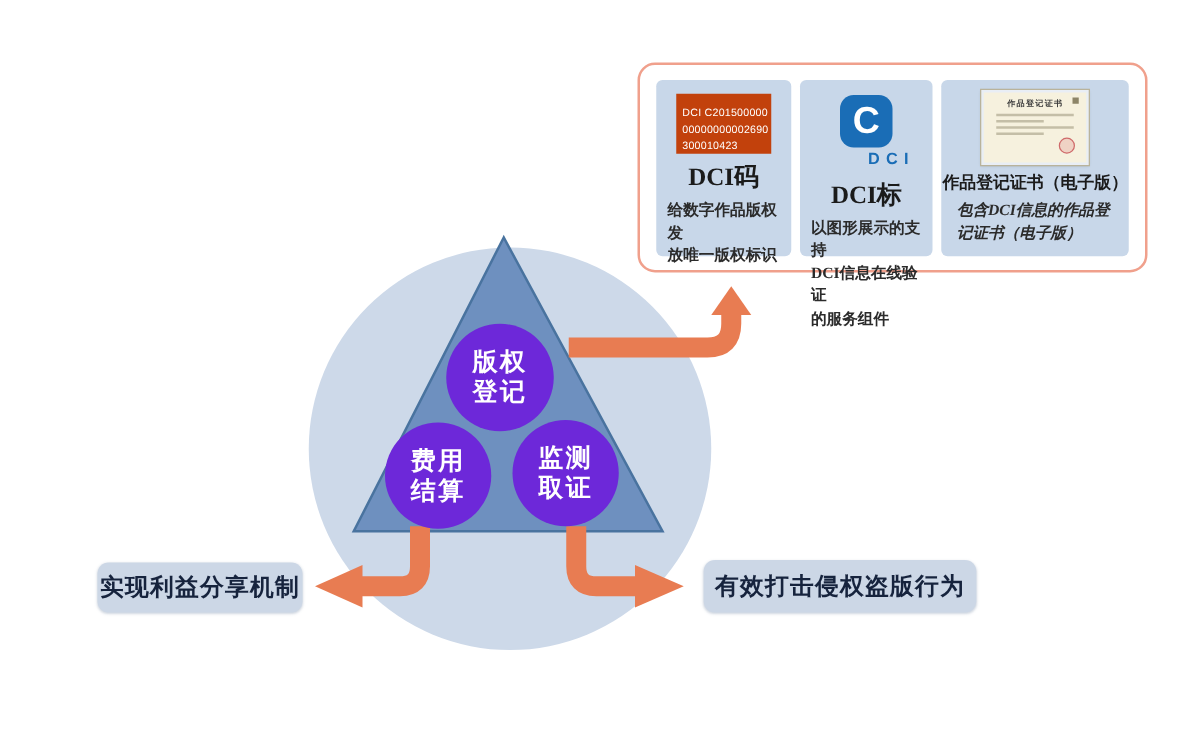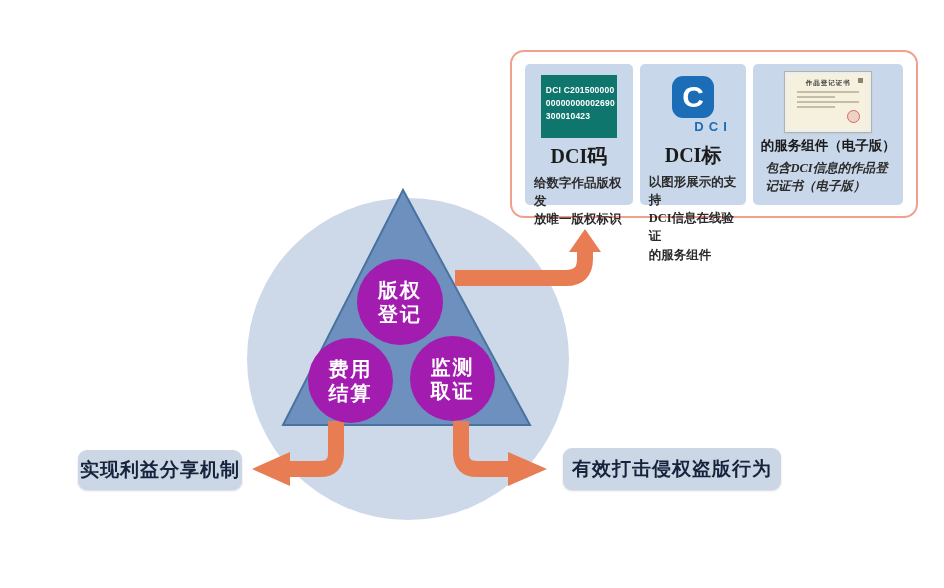--- a/index.html
+++ b/index.html
@@ -23,21 +23,21 @@
     z-index: 1;
   }
 
   
   .svg-layer { left: 0; top: 0; z-index: 2; pointer-events: none; }
   .svg-arrows { z-index: 3; }
 
   
   .node {
     border-radius: 50%;
-    background: #a21caf;
+    background: #6d28d9;
     z-index: 4;
     display: flex; align-items: center; justify-content: center;
     text-align: center;
     color: #ffffff;
     font-weight: bold;
     font-size: 20px;
     line-height: 1.2;
     letter-spacing: 2px;
     white-space: pre-line;
   }
@@ -98,26 +98,26 @@
     line-height: 1.45;
     text-align: left;
     padding-left: 9px;
     margin-top: 4px;
     white-space: pre-line;
   }
   .panel-3 .panel-desc { padding-left: 12px; font-style: italic; }
 
   
   .code-block {
-    width: 76px; height: 63px;
+    width: 76px; height: 48px;
     margin: 11px auto 0 auto;
-    background: #0f766e;
+    background: #c2410c;
     color: #ffffff;
     font-family: "Liberation Sans", "DejaVu Sans", sans-serif;
-    font-weight: bold;
+    font-weight: normal;
     font-size: 8.5px;
     line-height: 1.5;
     text-align: left;
     padding: 9px 0 0 5px;
     white-space: pre-line;
     letter-spacing: 0.2px;
   }
 
   
   .logo-wrap { margin-top: 12px; height: 61px; }
@@ -244,20 +244,20 @@
     <div class="panel panel-3">
       <div class="cert">
         <div class="cert-mark"></div>
         <div class="cert-title">作品登记证书</div>
         <div class="cert-line"></div>
         <div class="cert-line short"></div>
         <div class="cert-line"></div>
         <div class="cert-line short"></div>
         <div class="cert-seal"></div>
       </div>
-      <div class="panel-title">的服务组件（电子版）</div>
+      <div class="panel-title">作品登记证书（电子版）</div>
       <div class="panel-desc">包含DCI信息的作品登
 记证书（电子版）</div>
     </div>
 
   </div>
 
 </div>
 
 </body></html>

